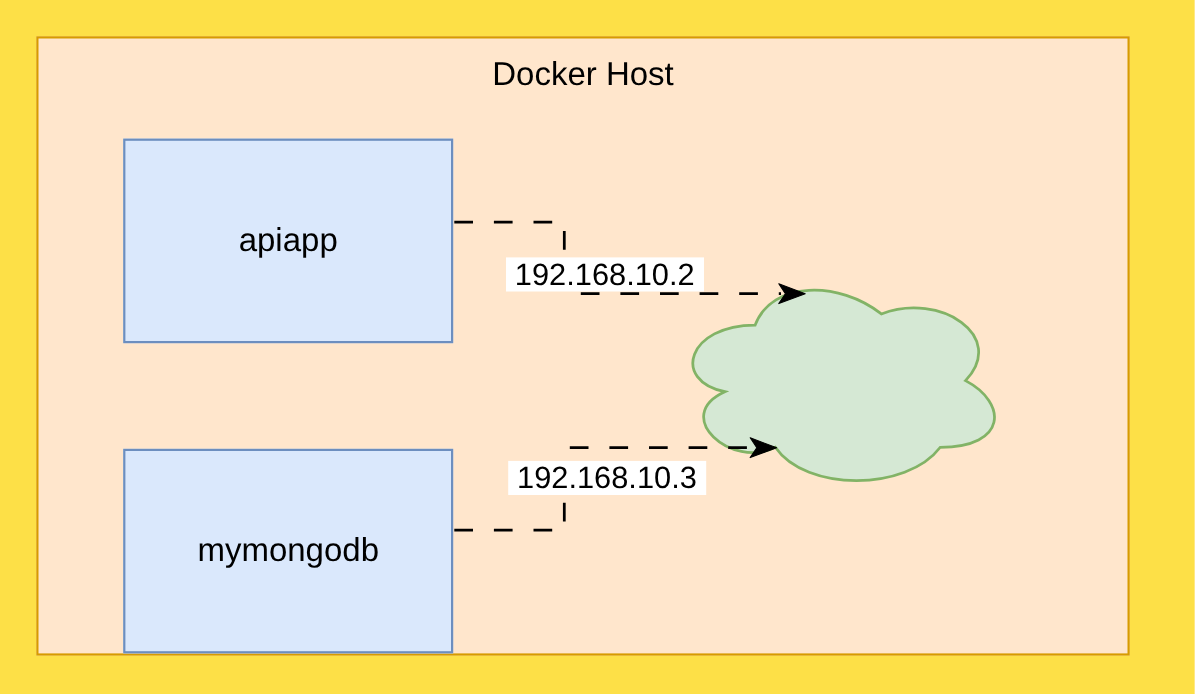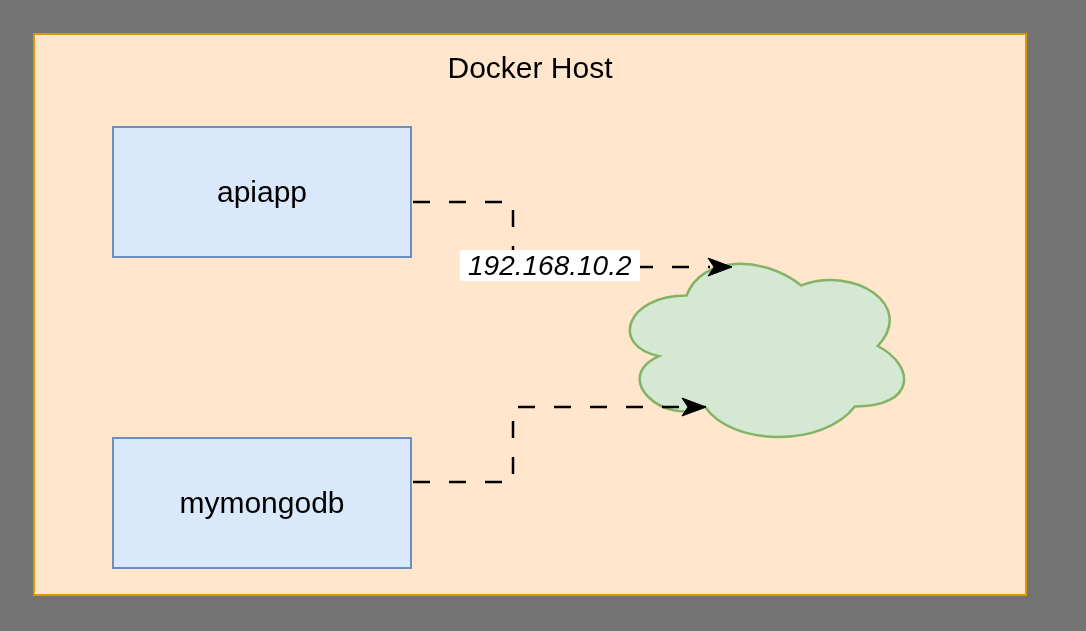--- a/index.html
+++ b/index.html
@@ -11,21 +11,21 @@
   html, body { margin: 0; padding: 0; }
   body {
     background: #ffffff;
     font-family: "Liberation Sans", "DejaVu Sans", sans-serif;
     color: var(--text);
   }
   .canvas {
     position: relative;
     width: 1086px;
     height: 631px;
-    background: #737373;
+    background: #fde047;
     overflow: hidden;
   }
   .host {
     position: absolute;
     left: 33px; top: 33px;
     width: 994px; height: 563px;
     box-sizing: border-box;
     background: var(--host-fill);
     border: 2.5px solid var(--host-stroke);
     z-index: 1;
@@ -35,32 +35,32 @@
     left: 0; top: 15px;
     width: 100%;
     text-align: center;
     font-size: 30px;
     line-height: 36px;
     color: var(--text);
   }
   .node {
     position: absolute;
     left: 112px;
-    width: 300px; height: 132px;
+    width: 300px; height: 186px;
     box-sizing: border-box;
     background: var(--node-fill);
     border: 2.5px solid var(--node-stroke);
     display: flex;
     align-items: center;
     justify-content: center;
     font-size: 30px;
     z-index: 2;
   }
   .node-apiapp    { top: 126px; }
-  .node-mymongodb { top: 408px; margin-top: 29px; }
+  .node-mymongodb { top: 408px; }
   .overlay {
     position: absolute;
     left: 0; top: 0;
     width: 1086px; height: 631px;
     z-index: 3;
     pointer-events: none;
   }
   .cloud-shape {
     fill: var(--cloud-fill);
     stroke: var(--cloud-stroke);
@@ -89,21 +89,21 @@
   }
   .edge-label {
     position: absolute;
     background: var(--label-bg);
     font-size: 28px;
     line-height: 31px;
     padding: 0 8px;
     white-space: nowrap;
     z-index: 4;
   }
-  .edge-label-1 { left: 460px; top: 250px; font-style: italic; }
+  .edge-label-1 { left: 460px; top: 234px; }
   .edge-label-2 { left: 462px; top: 419px; }
 </style>
 </head>
 <body>
 
 <div class="canvas">
 
   <div class="host">
     <div class="host-title">Docker Host</div>
   </div>
@@ -131,14 +131,15 @@
 
     <path class="edge-line" d="M413,482 L513,482 L513,407 L684,407"></path>
     <polygon class="edge-arrow" points="706,407 682,398 688,407 682,416"></polygon>
   </svg>
 
   <div class="cloud-text">
   </div>
 
   <div class="edge-label edge-label-1">192.168.10.2</div>
 
+  <div class="edge-label edge-label-2">192.168.10.3</div>
 
 </div>
 
 </body></html>

